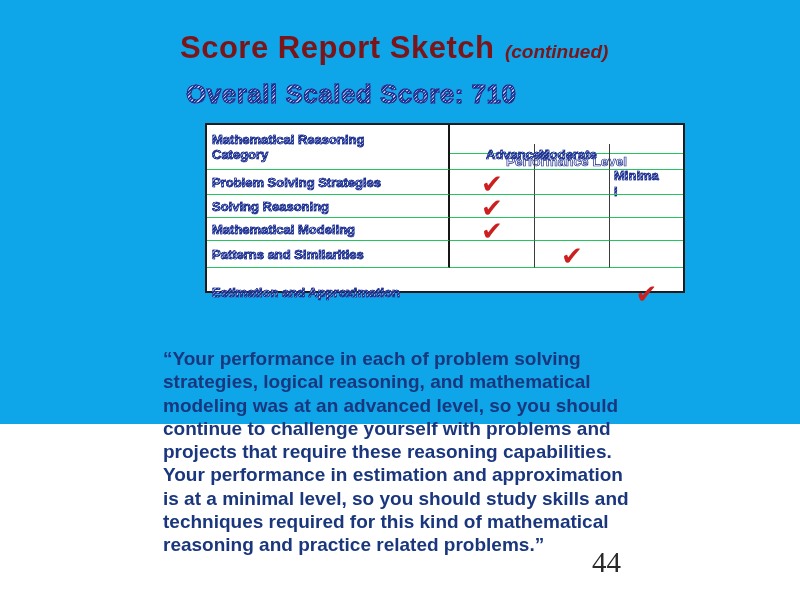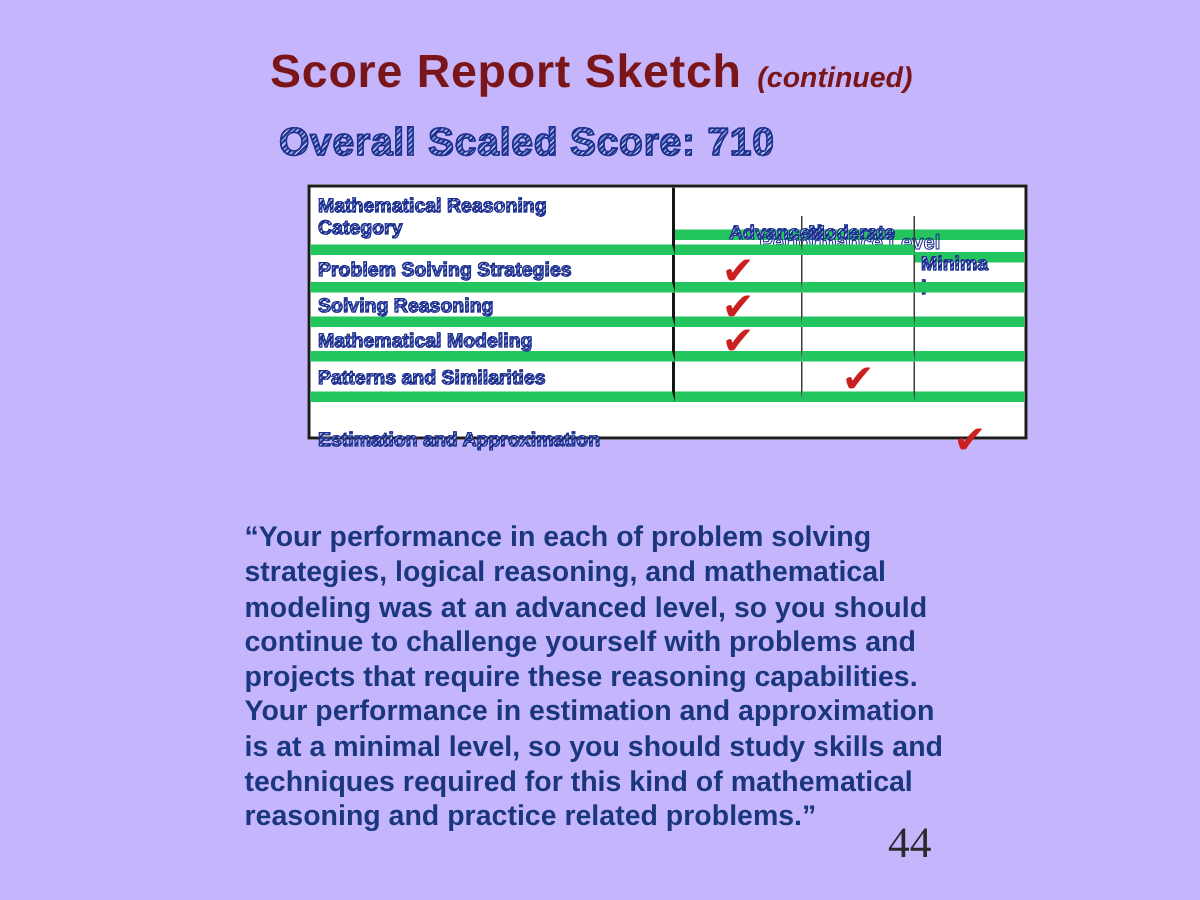--- a/index.html
+++ b/index.html
@@ -1,19 +1,19 @@
 <!DOCTYPE html>
 <html><head>
 <meta charset="utf-8">
 <style>
   * { box-sizing: border-box; margin: 0; padding: 0; }
   html, body { width: 800px; height: 600px; background: #ffffff; overflow: hidden; }
   body { font-family: "Liberation Sans", sans-serif; position: relative; }
 
-  .slide { position: absolute; left: 0; top: 0; width: 800px; height: 600px; background: #c4b5fd; }
+  .slide { position: absolute; left: 0; top: 0; width: 800px; height: 424px; background: #0ea5e9; }
 
   
   .title-row { position: absolute; left: 180px; top: 30px; white-space: nowrap; }
   .title-main {
     font-size: 31px; font-weight: bold; letter-spacing: 0.5px;
     color: #7a1619;
   }
   .title-cont {
     font-size: 19px; font-weight: bold; font-style: italic;
     color: #7a1619; margin-left: 6px;
@@ -44,21 +44,21 @@
 
   
   .score-table {
     position: absolute; left: 205px; top: 123px;
     display: grid;
     grid-template-columns: 243px 85px 75px 73px;
     grid-template-rows: 19px 26px 25px 23px 23px 27px 23px;
     border: 2px solid #1c1c1c;
     background: #ffffff;
   }
-  .cell { border-right: 1px solid #3c3c3c; border-bottom: 7px solid #22c55e; position: relative; }
+  .cell { border-right: 1px solid #3c3c3c; border-bottom: 1px solid #22c55e; position: relative; }
   .cell.thickR { border-right: 2px solid #161616; }
   .cell.lastC { border-right: none; }
   .cell.lastR { border-bottom: none; margin-top: 24px; }
 
   .cat-header { grid-row: 1 / 3; grid-column: 1; display: flex; align-items: center; padding-left: 5px; }
   .cat-header .lbl { font-size: 13px; line-height: 15px; width: 200px; }
   .perf-header { grid-row: 1; grid-column: 2 / 5; text-align: center; font-size: 13.5px; line-height: 18px; margin-top: 28px; }
 
   .lvl { font-size: 13px; line-height: 16px; overflow: visible; padding-left: 36px; }
   .lvl-adv { text-align: center; padding-top: 3px; }

